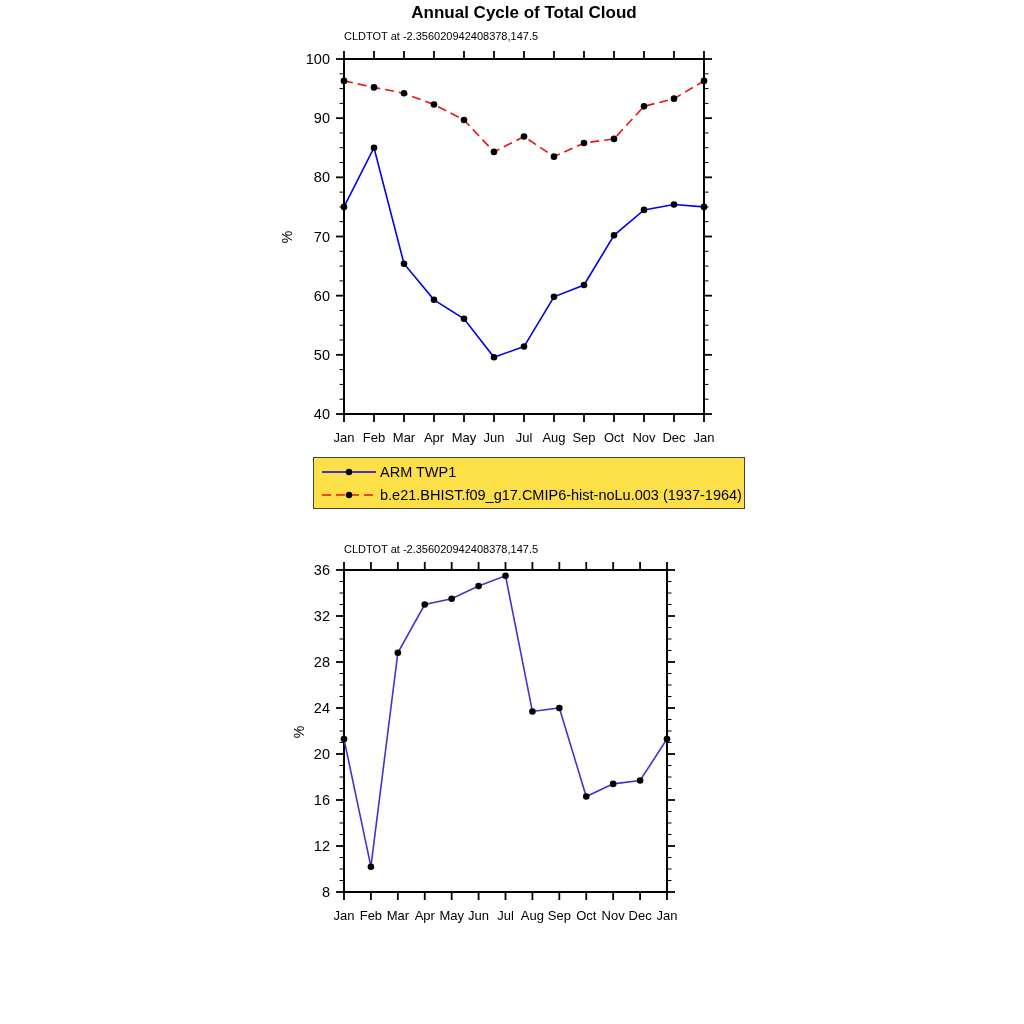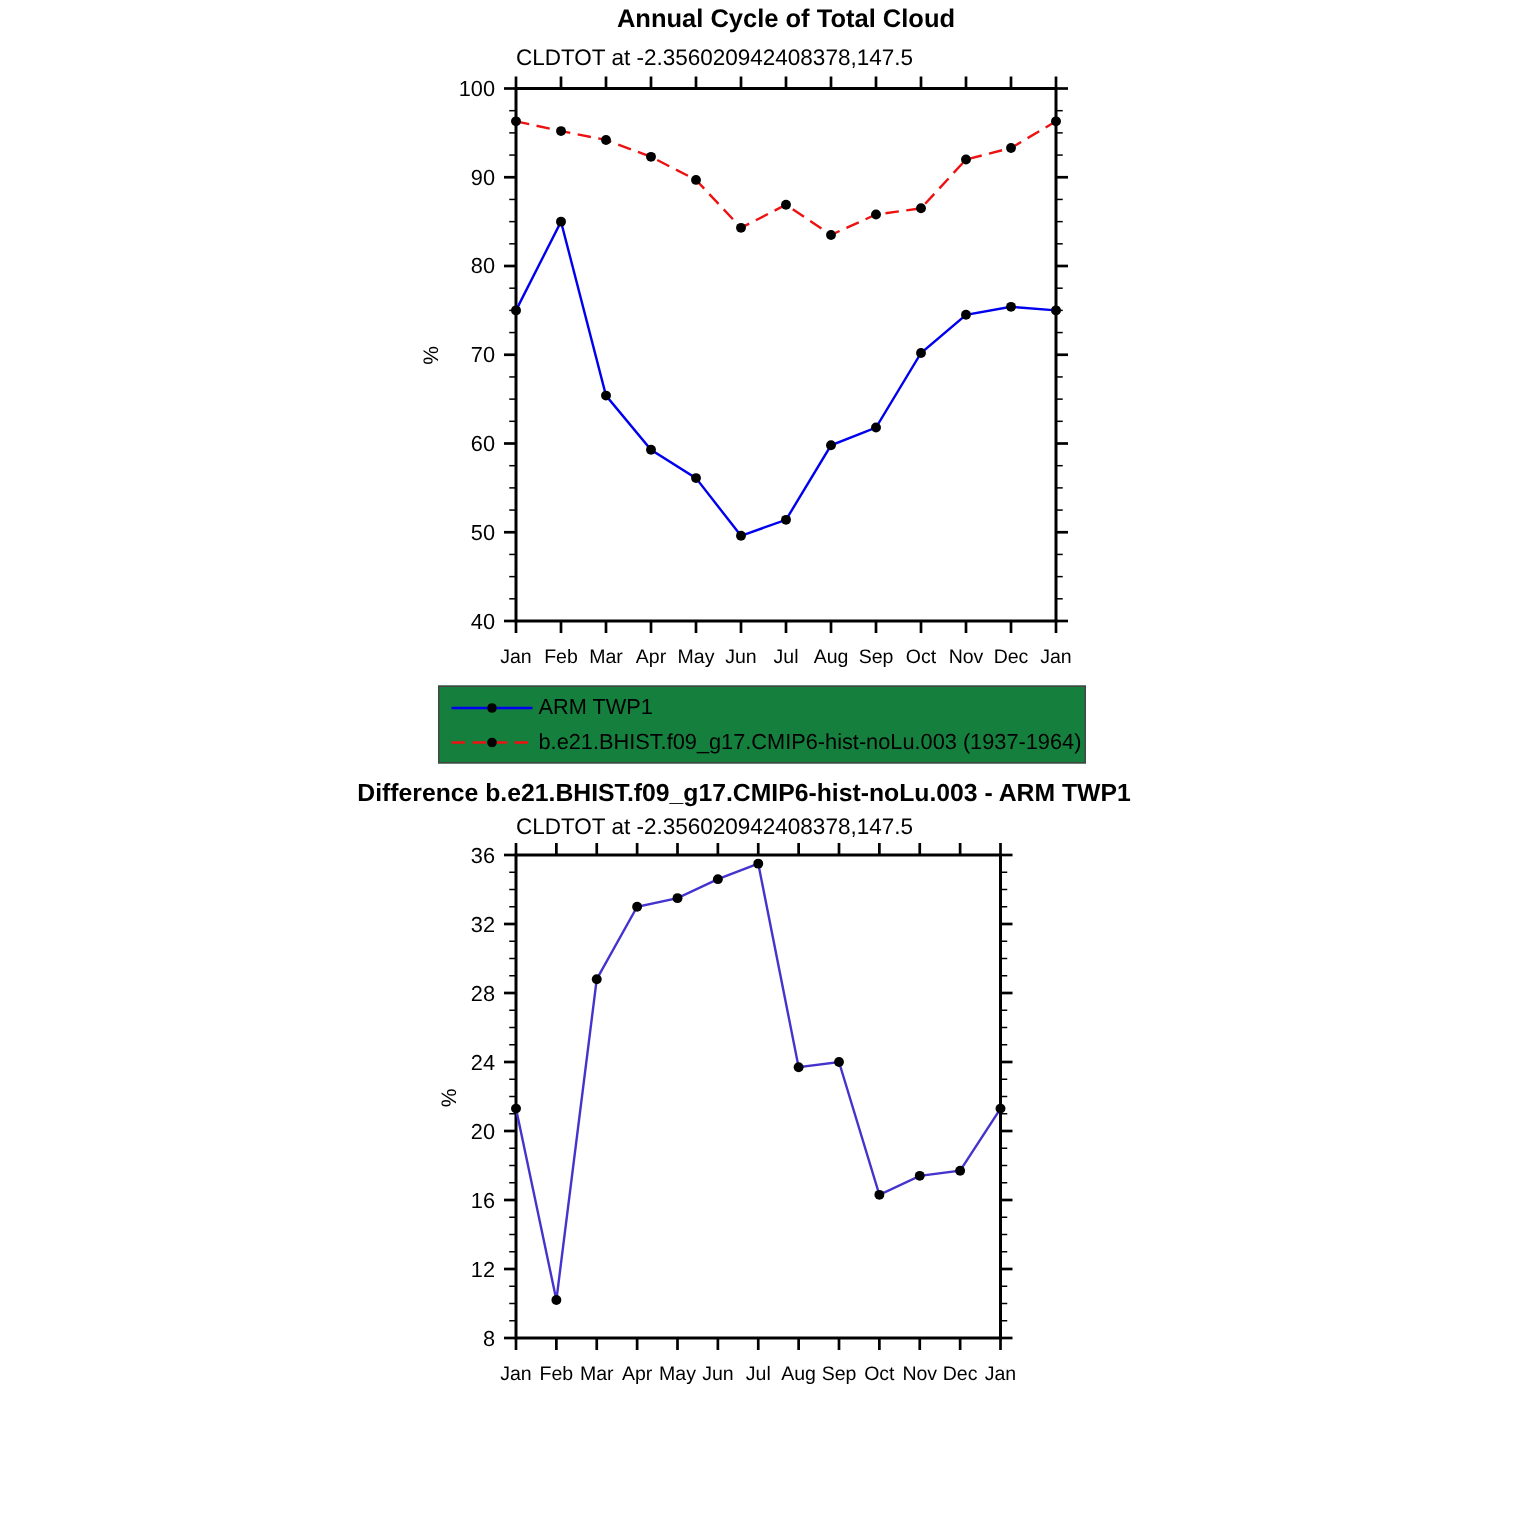--- a/index.html
+++ b/index.html
@@ -3,28 +3,28 @@
 <meta charset="utf-8">
 <style>
   html,body{margin:0;padding:0;background:#fff;}
   .page{position:relative;width:1024px;height:1024px;background:#fff;
         font-family:"Liberation Sans",sans-serif;overflow:hidden;color:#000;}
   #charts{position:absolute;left:0;top:0;}
   #charts text{font-family:"Liberation Sans",sans-serif;fill:#000;}
   .title{position:absolute;font-weight:bold;white-space:nowrap;}
   .t1{left:344px;top:3px;width:360px;text-align:center;font-size:17px;}
   .t2{left:236px;top:520px;width:520px;text-align:center;font-size:16.5px;}
-  .subtitle{position:absolute;font-size:15px;white-space:nowrap;}
+  .subtitle{position:absolute;font-size:11px;white-space:nowrap;}
   .s1{left:344px;top:30px;}
   .s2{left:344px;top:543px;}
   .ylab{position:absolute;font-size:14px;transform:rotate(-90deg);}
   .y1{left:281px;top:229px;}
   .y2{left:293px;top:724px;}
-  .legend{position:absolute;left:292px;top:457px;width:432px;
-          border:1px solid #444;background:#15803d;padding:2px 6px;box-sizing:border-box;}
+  .legend{position:absolute;left:313px;top:457px;width:432px;
+          border:1px solid #444;background:#fde047;padding:2px 6px;box-sizing:border-box;}
   .lrow{display:flex;align-items:center;height:23px;}
   .lrow svg{flex:0 0 auto;margin-right:2px;}
   .lrow span{font-size:14.5px;white-space:nowrap;}
 </style>
 </head>
 <body>
 
 <div class="page">
 
   <svg id="charts" width="1024" height="1024">
@@ -293,17 +293,16 @@
     </div>
     <div class="lrow">
       <svg width="58" height="12">
         <line x1="2" y1="6" x2="56" y2="6" stroke-width="1.6" stroke-dasharray="9,5" stroke="#ee1111"></line>
         <circle cx="29" cy="6" r="3.2" fill="#000000"></circle>
       </svg>
       <span>b.e21.BHIST.f09_g17.CMIP6-hist-noLu.003 (1937-1964)</span>
     </div>
   </div>
 
-  <div class="title t2">Difference b.e21.BHIST.f09_g17.CMIP6-hist-noLu.003 - ARM TWP1</div>
   <div class="subtitle s2">CLDTOT at -2.356020942408378,147.5</div>
   <div class="ylab y2">%</div>
 
 </div>
 
 </body></html>

